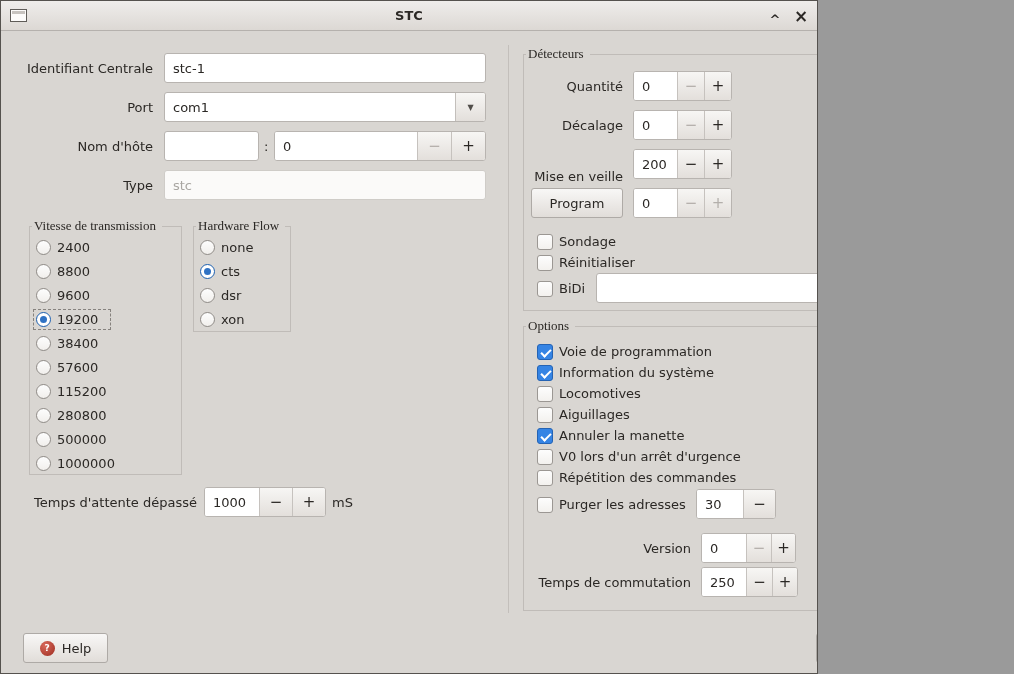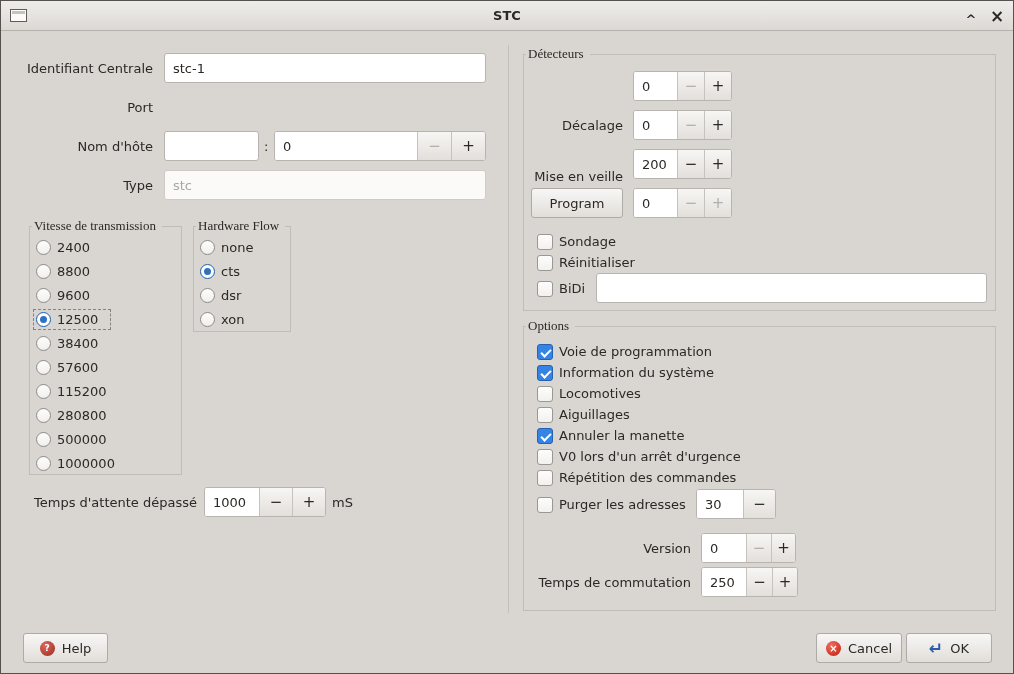--- a/index.html
+++ b/index.html
@@ -4,21 +4,21 @@
 <style>
   * { box-sizing: border-box; margin: 0; padding: 0; }
   body {
     font-family: "DejaVu Sans", "Liberation Sans", sans-serif;
     font-size: 13px;
     color: #2b2825;
     background: #9a9a9a;
   }
   #window {
     position: relative;
-    width: 1014px;
+    width: 818px;
     height: 674px;
     background: #d9d6d2;
     border: 1px solid #55524e;
     overflow: hidden;
     padding-left: 24px;
   }
   
   #titlebar {
     position: absolute; top: 0; left: 0; width: 100%; height: 30px;
     background: linear-gradient(#efedeb, #dcd8d4);
@@ -148,20 +148,26 @@
         <span class="close-glyph">×</span>
       </div>
   </div>
 
   <div class="divider" style="left:507px;top:44px;height:568px"></div>
 
   <div class="flabel" style="left:0;top:52px;width:152px">Identifiant Centrale</div>
   <div class="entry" style="left:163px;top:52px;width:322px">stc-1</div>
 
   <div class="flabel" style="left:0;top:91px;width:152px">Port</div>
+  <div class="combo" style="left:163px;top:91px;width:322px">
+    <div class="combo-value">com1</div>
+    <div class="combo-btn">
+        <span>▼</span>
+      </div>
+  </div>
 
   <div class="flabel" style="left:0;top:130px;width:152px">Nom d'hôte</div>
   <div class="entry" style="left:163px;top:130px;width:95px"></div>
   <div class="flabel left-align" style="left:263px;top:130px;width:8px">:</div>
   <div class="spinbox" style="left:273px;top:130px;width:212px">
     <div class="spin-value">0</div>
     <div class="spin-btn disabled" style="width:34px">−</div>
     <div class="spin-btn" style="width:34px">+</div>
   </div>
 
@@ -179,21 +185,21 @@
     <span class="radio"></span>
     <span class="radio-label">8800</span>
   </div>
   <div class="radio-row" style="left:35px;top:282px">
     <span class="radio"></span>
     <span class="radio-label">9600</span>
   </div>
   <div class="radio-row" style="left:35px;top:306px">
     <span class="focus-wrap">
       <span class="radio on"></span>
-      <span class="radio-label">12500</span>
+      <span class="radio-label">19200</span>
     </span>
   </div>
   <div class="radio-row" style="left:35px;top:330px">
     <span class="radio"></span>
     <span class="radio-label">38400</span>
   </div>
   <div class="radio-row" style="left:35px;top:354px">
     <span class="radio"></span>
     <span class="radio-label">57600</span>
   </div>
@@ -239,20 +245,21 @@
     <div class="spin-value">1000</div>
     <div class="spin-btn" style="width:33px">−</div>
     <div class="spin-btn" style="width:33px">+</div>
   </div>
   <div class="flabel left-align" style="left:331px;top:486px;width:40px">mS</div>
 
   <div class="frame" style="left:522px;top:53px;width:473px;height:257px">
     <span class="frame-label">Détecteurs</span>
   </div>
 
+  <div class="flabel" style="left:522px;top:70px;width:100px">Quantité</div>
   <div class="spinbox" style="left:632px;top:70px;width:99px">
     <div class="spin-value">0</div>
     <div class="spin-btn disabled">−</div>
     <div class="spin-btn">+</div>
   </div>
 
   <div class="flabel" style="left:522px;top:109px;width:100px">Décalage</div>
   <div class="spinbox" style="left:632px;top:109px;width:99px">
     <div class="spin-value">0</div>
     <div class="spin-btn disabled">−</div>

